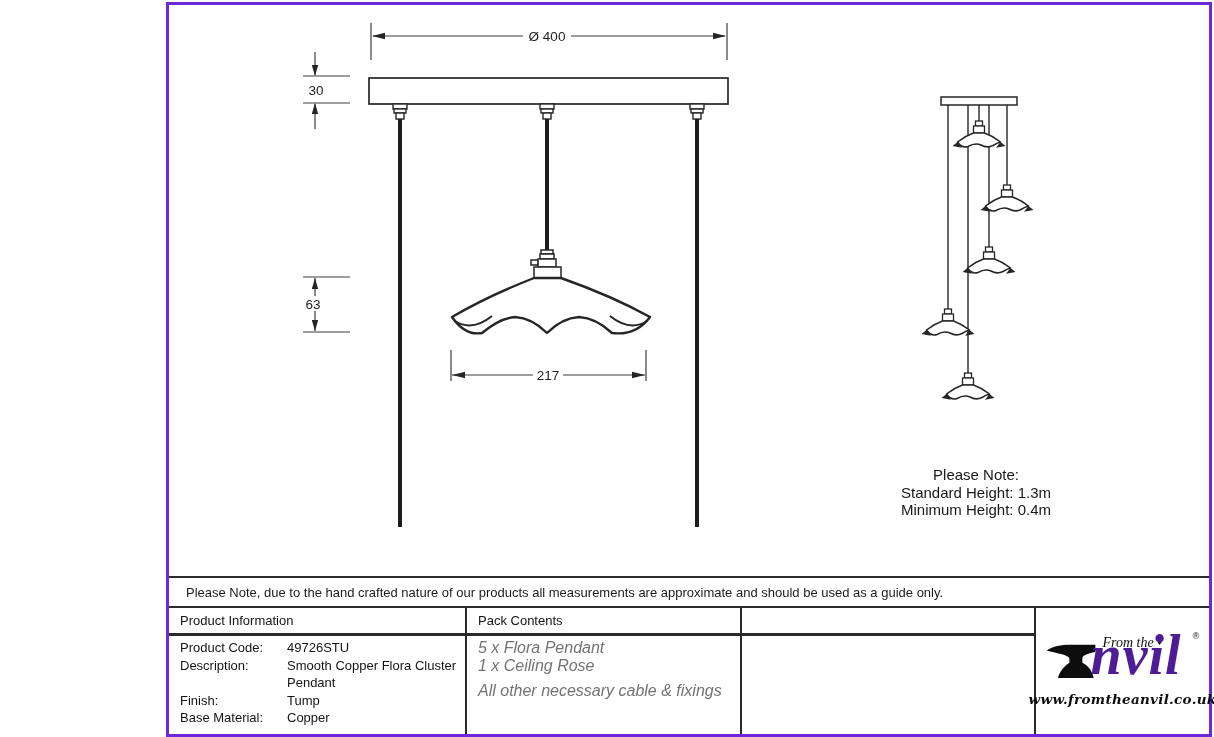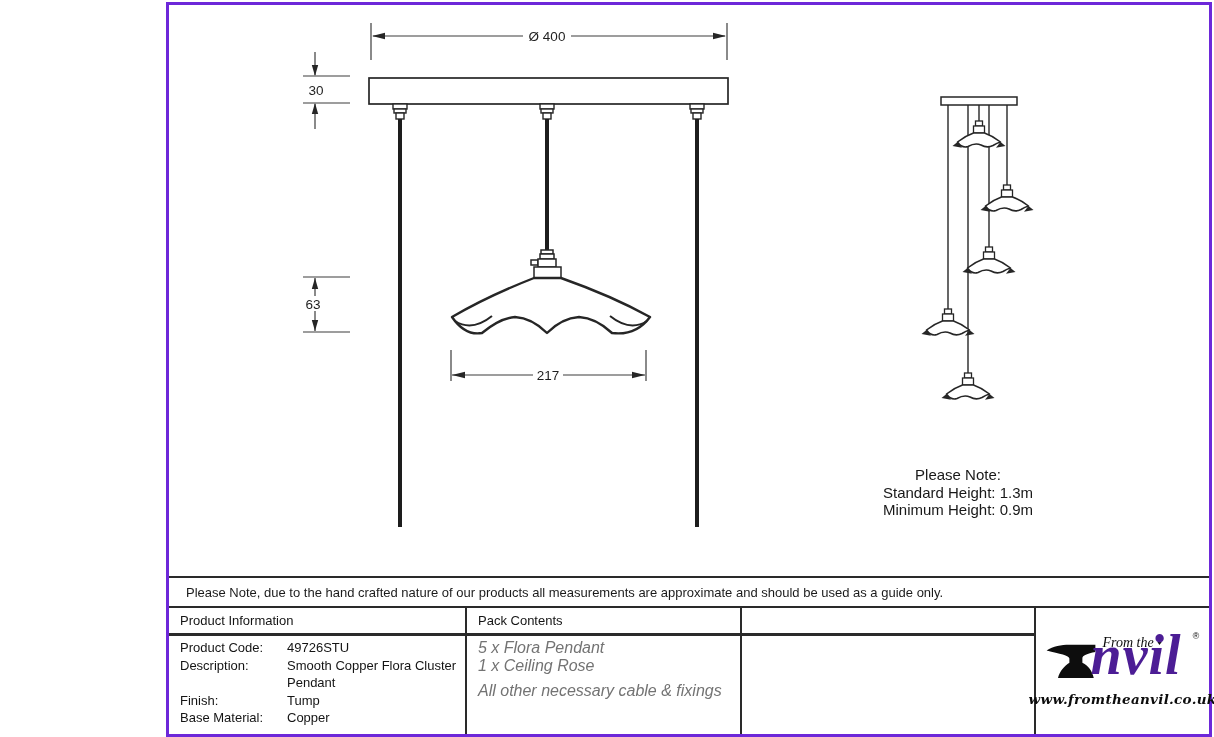--- a/index.html
+++ b/index.html
@@ -8,21 +8,21 @@
     position:relative; width:1214px; height:737px; background:#ffffff;
     font-family:"Liberation Sans", sans-serif; color:#1f1f1f; overflow:hidden;
   }
   .frame {
     position:absolute; left:166px; top:2px; width:1046px; height:735px;
     border:3px solid #6d28d9; background:#ffffff;
   }
   .drawing-svg { position:absolute; left:0; top:0; width:1040px; height:573px; }
 
   .height-note {
-    position:absolute; left:669px; top:461px; width:240px;
+    position:absolute; left:687px; top:461px; width:240px;
     text-align:center; font-size:15px; line-height:17.5px; color:#181818;
   }
 
   .disclaimer-row {
     position:absolute; left:0; right:0; top:571px; height:32px;
     border-top:2px solid #2a2a2a; border-bottom:2px solid #2a2a2a;
     display:flex; align-items:center; padding-left:17px;
     font-size:13px; color:#1b1b1b; background:#fff;
   }
 
@@ -176,21 +176,21 @@
         <use href="#mini-shade" x="1007" y="190"></use>
         <use href="#mini-shade" x="989" y="252"></use>
         <use href="#mini-shade" x="948" y="314"></use>
         <use href="#mini-shade" x="968" y="378"></use>
       </g>
     </svg>
 
     <div class="height-note">
       <div>Please Note:</div>
       <div>Standard Height: 1.3m</div>
-      <div>Minimum Height: 0.9m</div>
+      <div>Minimum Height: 0.4m</div>
     </div>
 
     <div class="disclaimer-row">
       <span>Please Note, due to the hand crafted nature of our products all measurements are approximate and should be used as a guide only.</span>
     </div>
 
     <div class="info-table">
       <div class="vline v1"></div>
       <div class="vline v2"></div>
       <div class="vline v3"></div>

